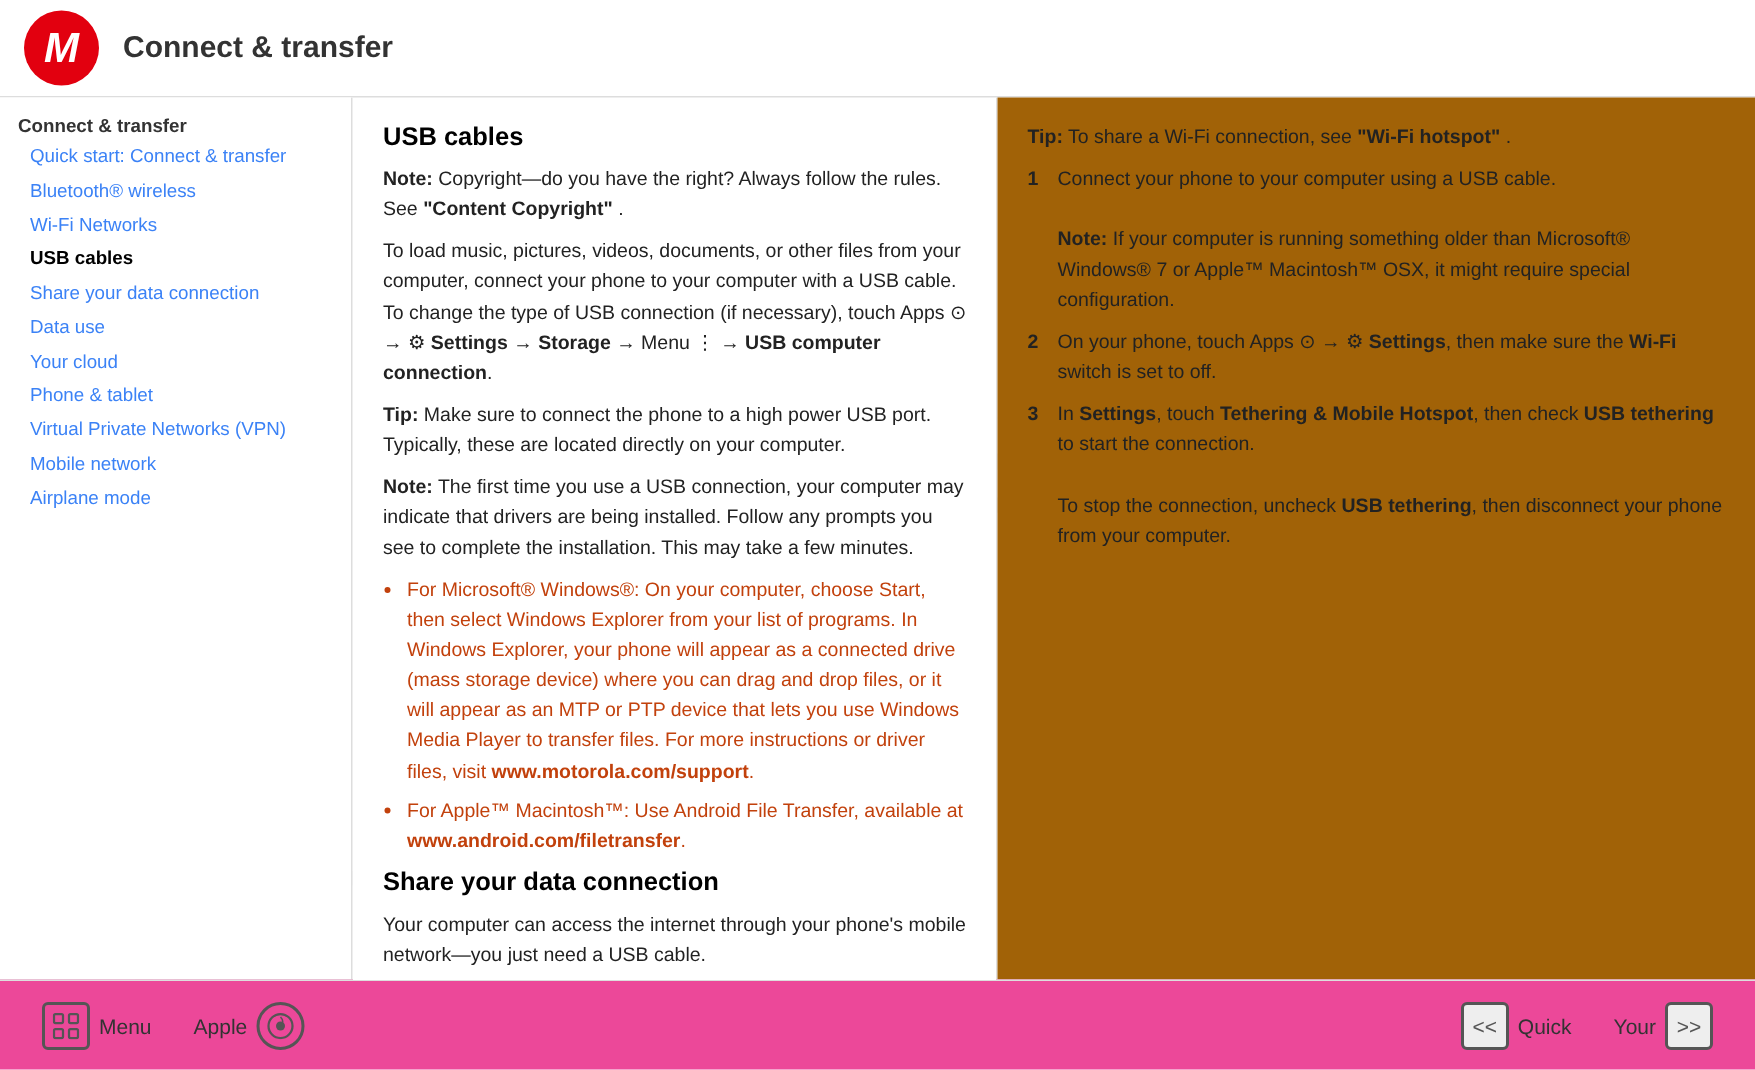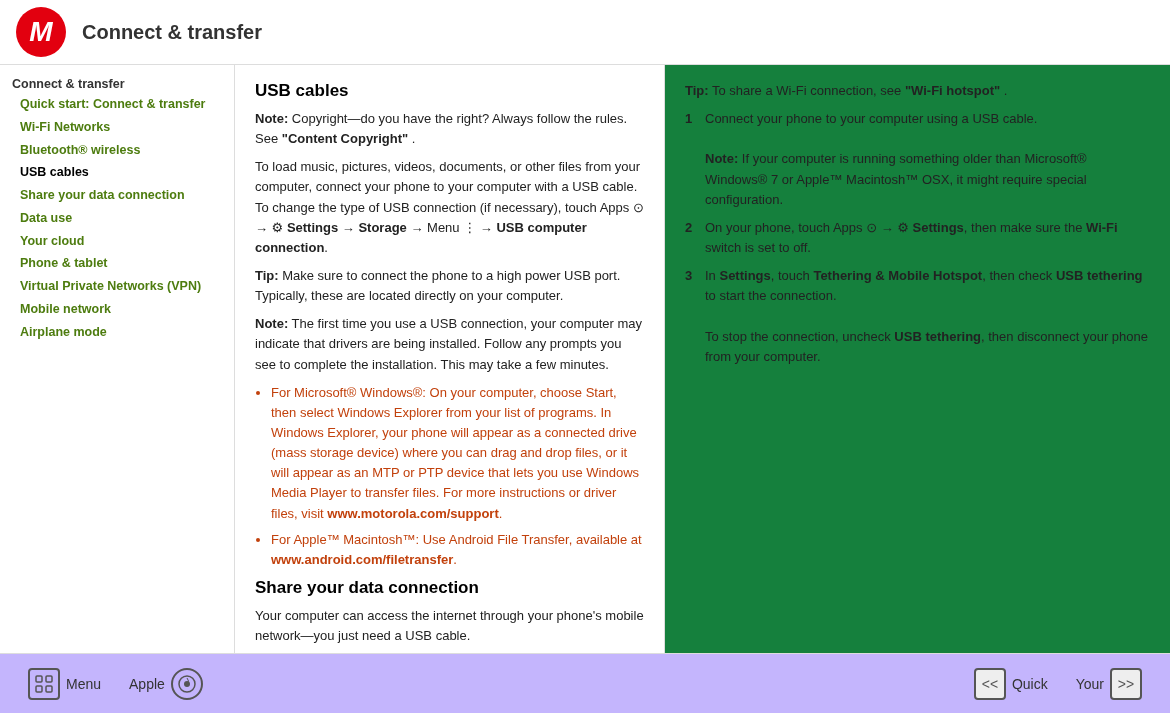--- a/index.html
+++ b/index.html
@@ -105,24 +105,23 @@
       background: #fff;
     }
     .sidebar-section-title {
       font-weight: bold;
       color: #333;
       padding: 2px 4px;
       cursor: pointer;
     }
     .sidebar-item {
       padding: 2px 4px 2px 12px;
-      color: #4d7c0f;
+      color: #3b82f6;
       cursor: pointer;
       line-height: 1.5;
-      font-weight: bold;
     }
     .sidebar-item.active {
       font-weight: bold;
       color: #000;
     }
 
     
     .content {
       flex: 1;
       padding: 16px 20px;
@@ -156,21 +155,21 @@
       line-height: 1.55;
       margin-bottom: 6px;
       color: #c2410c;
     }
 
     
     .right-content {
       flex: 1;
       padding: 16px 20px;
       overflow-y: auto;
-      background: #15803d;
+      background: #a16207;
     }
 
     .right-content p {
       font-size: 13px;
       line-height: 1.55;
       margin-bottom: 8px;
       color: #222;
     }
     .right-content .bold { font-weight: bold; }
     .right-content ol {
@@ -195,21 +194,21 @@
     
     .footer {
       position: relative;
       z-index: 10;
       height: 60px;
       border-top: 1px solid #ddd;
       display: flex;
       align-items: center;
       justify-content: space-between;
       padding: 0 20px;
-      background: #c4b5fd;
+      background: #ec4899;
     }
     .footer-left, .footer-right {
       display: flex;
       align-items: center;
       gap: 12px;
     }
     .footer-btn {
       display: flex;
       align-items: center;
       gap: 6px;
@@ -252,22 +251,22 @@
     <span class="logo-m">M</span>
   </div>
   <span class="header-title">Connect &amp; transfer</span>
 </div>
 
 <div class="main-layout">
 
   <div class="sidebar">
     <div class="sidebar-section-title">Connect &amp; transfer</div>
     <div class="sidebar-item">Quick start: Connect &amp; transfer</div>
+    <div class="sidebar-item">Bluetooth® wireless</div>
     <div class="sidebar-item">Wi-Fi Networks</div>
-    <div class="sidebar-item">Bluetooth® wireless</div>
     <div class="sidebar-item active">USB cables</div>
     <div class="sidebar-item">Share your data connection</div>
     <div class="sidebar-item">Data use</div>
     <div class="sidebar-item">Your cloud</div>
     <div class="sidebar-item">Phone &amp; tablet</div>
     <div class="sidebar-item">Virtual Private Networks (VPN)</div>
     <div class="sidebar-item">Mobile network</div>
     <div class="sidebar-item">Airplane mode</div>
   </div>
 

